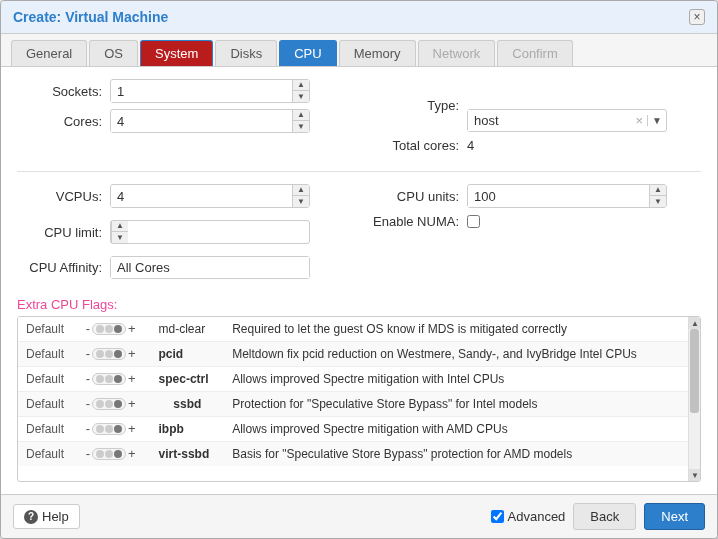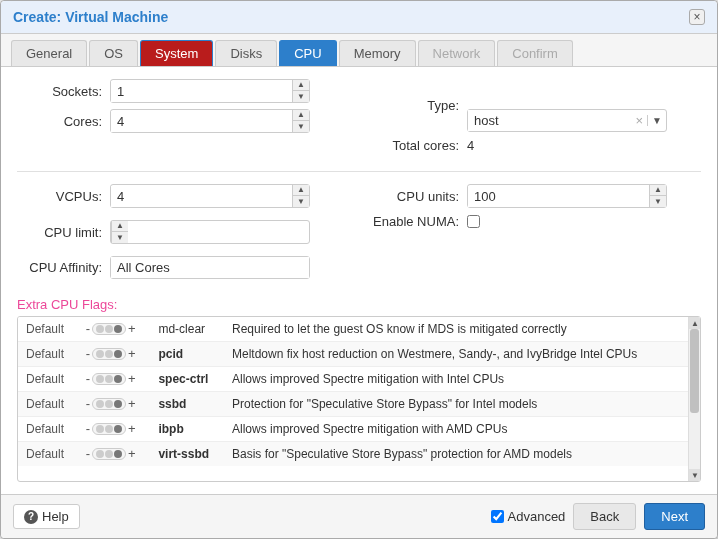--- a/index.html
+++ b/index.html
@@ -197,21 +197,21 @@
         <span class="toggle-minus">-</span>
         <span class="toggle-dots">
           <span class="toggle-dot"></span>
           <span class="toggle-dot"></span>
           <span class="toggle-dot active"></span>
         </span>
         <span class="toggle-plus">+</span>
       </span>
     </td>
     <td style="font-weight:bold;white-space:nowrap;">pcid</td>
-    <td style="padding-right:18px;">Meltdown fix host reduction on Westmere, Sandy-, and IvyBridge Intel CPUs</td>
+    <td style="padding-right:18px;">Meltdown fix pcid reduction on Westmere, Sandy-, and IvyBridge Intel CPUs</td>
   </tr>
                 <tr style="background: rgb(255, 255, 255);">
     <td style="color:#555;white-space:nowrap;">Default</td>
     <td style="white-space:nowrap;">
       <span class="toggle-wrap">
         <span class="toggle-minus">-</span>
         <span class="toggle-dots">
           <span class="toggle-dot"></span>
           <span class="toggle-dot"></span>
           <span class="toggle-dot active"></span>
@@ -228,21 +228,21 @@
       <span class="toggle-wrap">
         <span class="toggle-minus">-</span>
         <span class="toggle-dots">
           <span class="toggle-dot"></span>
           <span class="toggle-dot"></span>
           <span class="toggle-dot active"></span>
         </span>
         <span class="toggle-plus">+</span>
       </span>
     </td>
-    <td style="font-weight:bold;white-space:nowrap;">ssbd</td>
+    <td style="font-weight:bold;white-space:nowrap;text-align:center;">ssbd</td>
     <td style="padding-right:18px;">Protection for "Speculative Store Bypass" for Intel models</td>
   </tr>
                 <tr style="background: rgb(255, 255, 255);">
     <td style="color:#555;white-space:nowrap;">Default</td>
     <td style="white-space:nowrap;">
       <span class="toggle-wrap">
         <span class="toggle-minus">-</span>
         <span class="toggle-dots">
           <span class="toggle-dot"></span>
           <span class="toggle-dot"></span>

